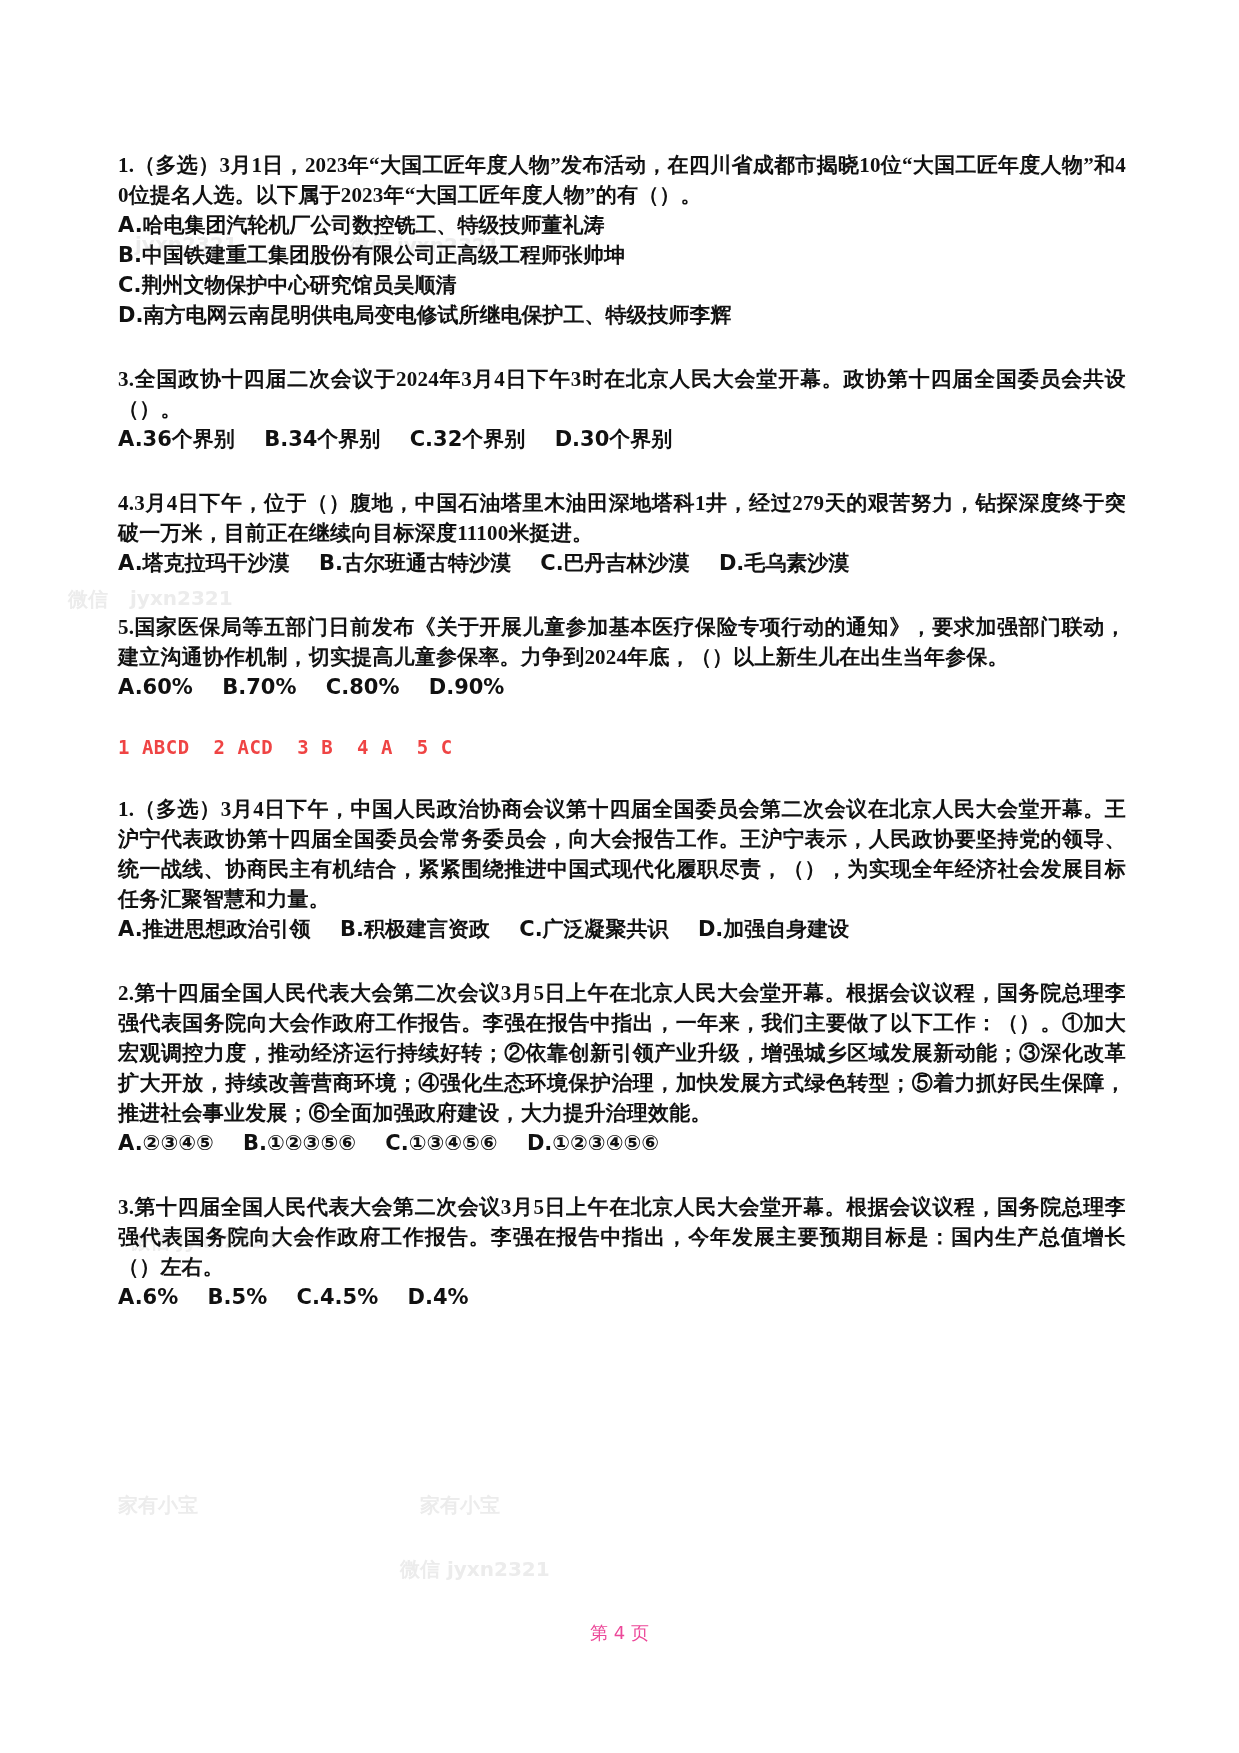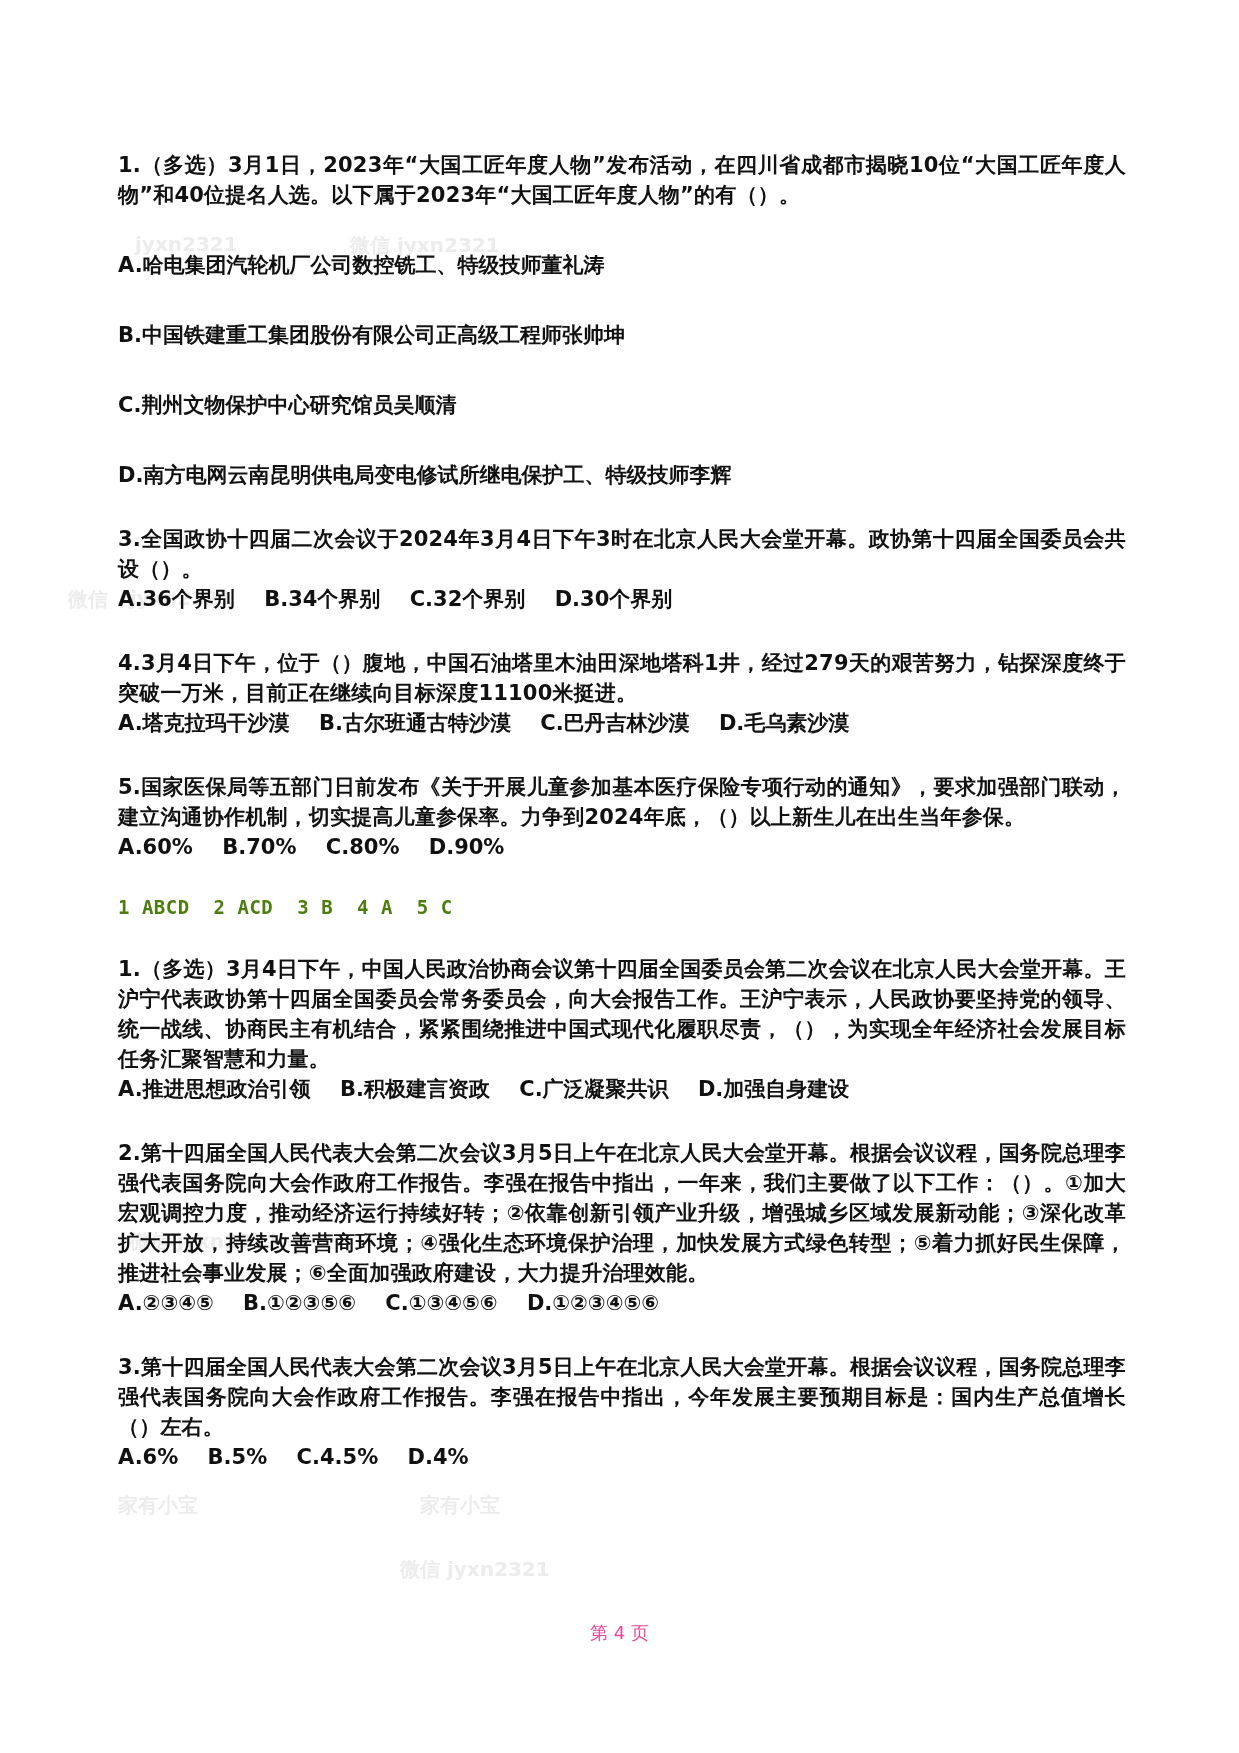--- a/index.html
+++ b/index.html
@@ -24,38 +24,38 @@
     .question {
       margin: 0 0 34px 0;
     }
     .q-line {
       font-size: 21px;
       font-weight: bold;
       line-height: 30px;
       text-align: justify;
       letter-spacing: 0.2px;
       word-break: break-all;
+      font-family: Liberation Serif, serif;
     }
     .q-stem {
       display: block;
     }
     .options {
       font-size: 21px;
       font-weight: bold;
       line-height: 30px;
     }
     .opt-line {
       display: block;
-      margin-top: 40px;
     }
     .opt-inline span.opt {
       margin-right: 22px;
     }
     .answers {
-      color: #4d7c0f;
+      color: #ef4444;
       font-size: 19px;
       font-weight: bold;
       font-family: "DejaVu Sans Mono", "Liberation Mono", monospace;
       margin: 4px 0 36px 0;
       letter-spacing: 0.5px;
     }
     .answers span { margin-right: 12px; }
     .footer {
       position: absolute;
       left: 0;

